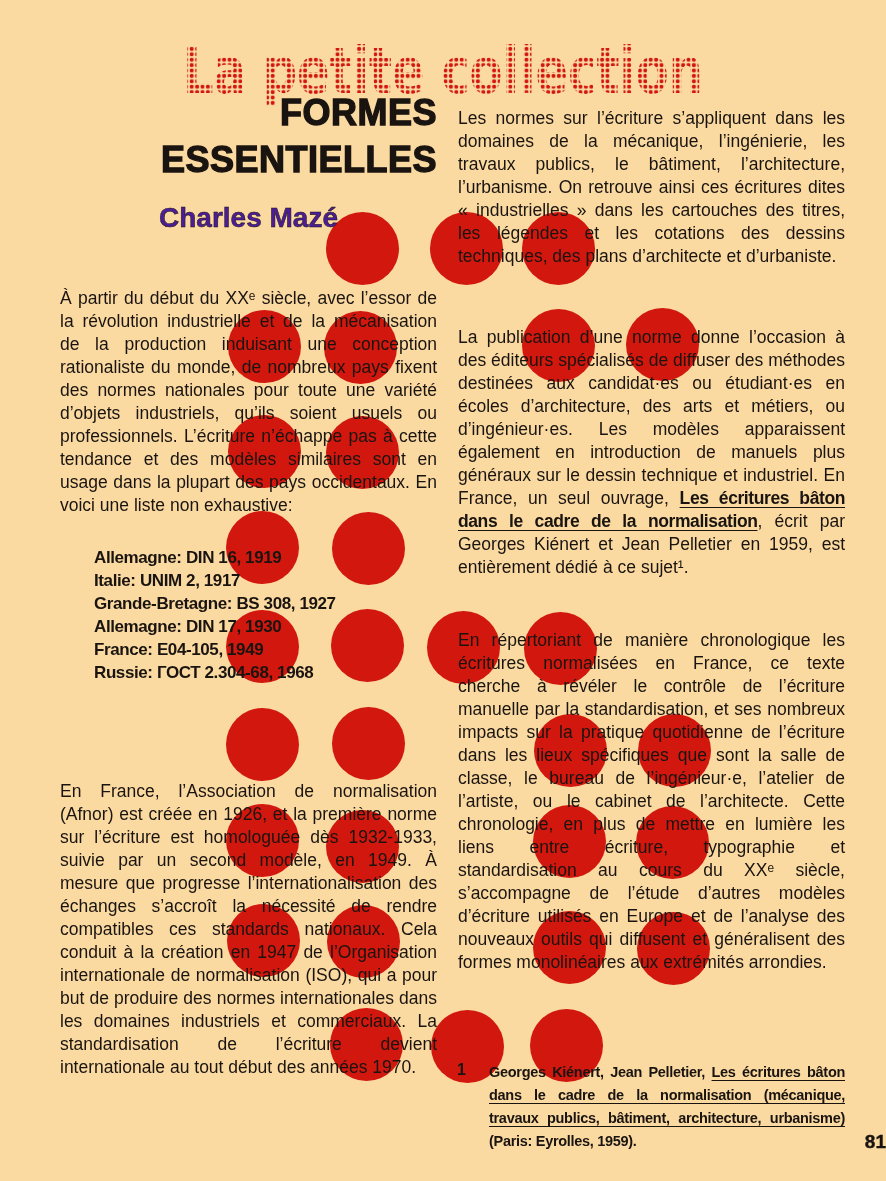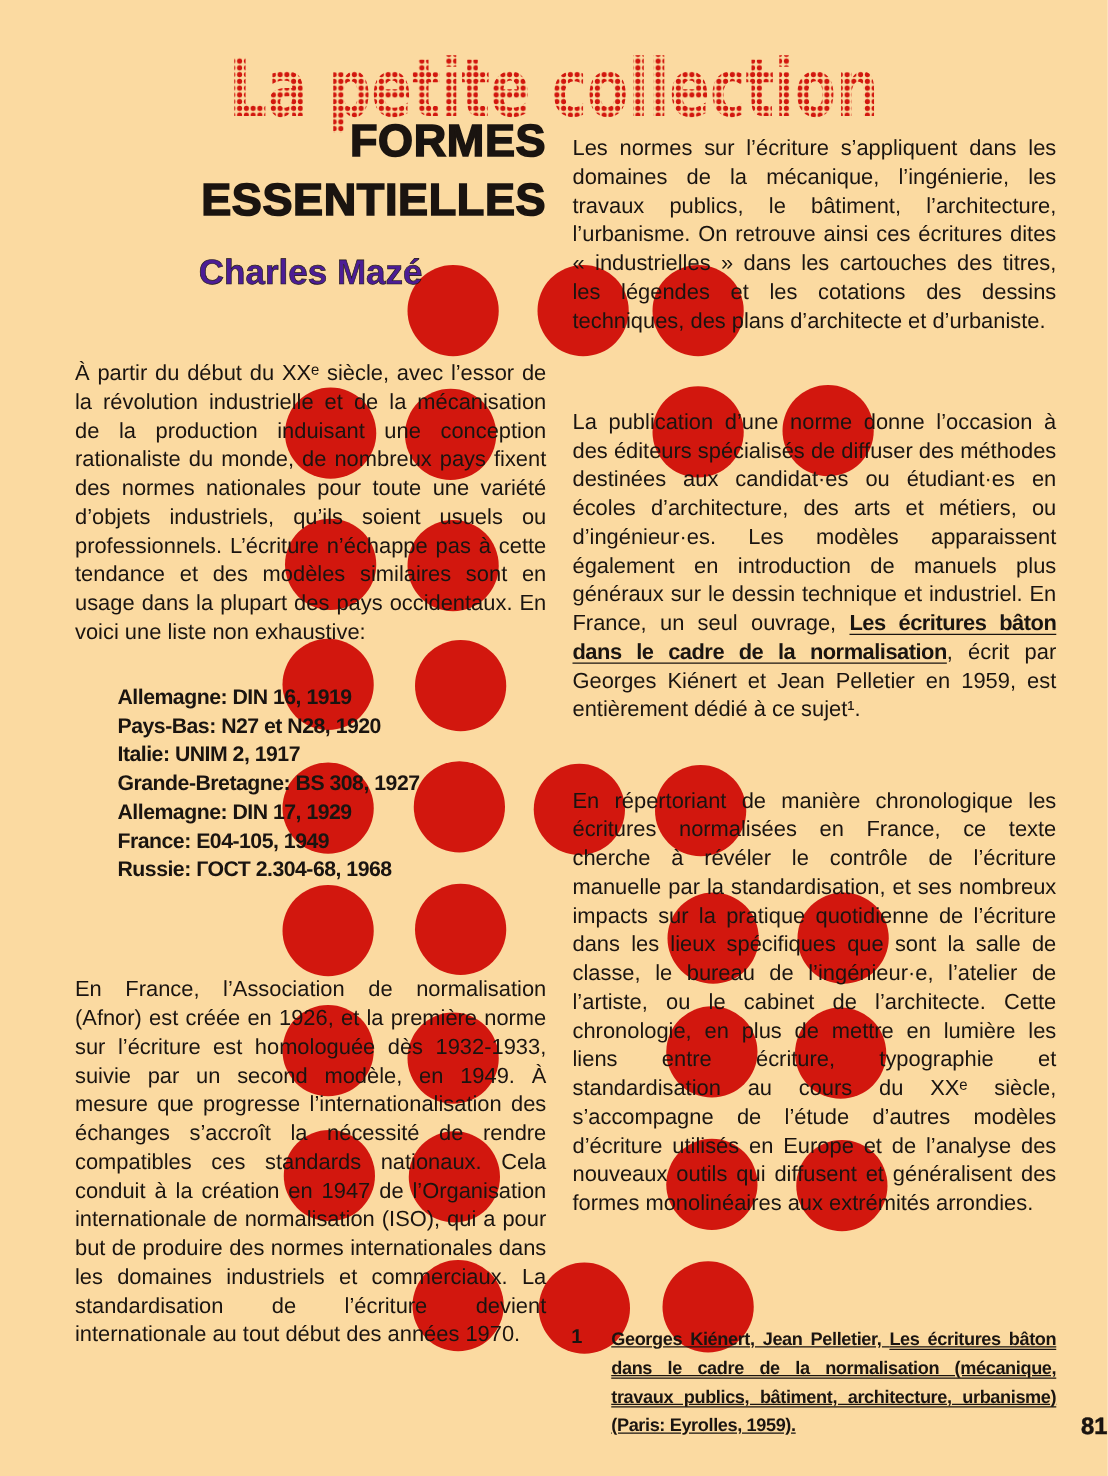--- a/index.html
+++ b/index.html
@@ -95,34 +95,33 @@
     <div>FORMES</div>
     <div>ESSENTIELLES</div>
   </div>
 
   <div class="txt author" style="color: #4c1d95;">Charles Mazé</div>
 
   <div class="txt body-par col-left" style="top: 287px; color: rgb(26, 20, 16);">À partir du début du XXᵉ siècle, avec l’essor de la révolution industrielle et de la mécanisation de la production induisant une conception rationaliste du monde, de nombreux pays fixent des normes nationales pour toute une variété d’objets industriels, qu’ils soient usuels ou professionnels. L’écriture n’échappe pas à cette tendance et des modèles similaires sont en usage dans la plupart des pays occidentaux. En voici une liste non exhaustive:</div>
 
   <div class="txt norm-list" style="top: 546px; color: rgb(26, 20, 16);">
       <div>Allemagne: DIN 16, 1919</div>
-      <div>Pays-Bas: N27 et N28, 1920</div>
       <div>Italie: UNIM 2, 1917</div>
       <div>Grande-Bretagne: BS 308, 1927</div>
-      <div>Allemagne: DIN 17, 1929</div>
+      <div>Allemagne: DIN 17, 1930</div>
       <div>France: E04-105, 1949</div>
       <div>Russie: ГОСТ 2.304-68, 1968</div>
     </div>
 
   <div class="txt body-par col-left" style="top: 780px; color: rgb(26, 20, 16);">En France, l’Association de normalisation (Afnor) est créée en 1926, et la première norme sur l’écriture est homologuée dès 1932-1933, suivie par un second modèle, en 1949. À mesure que progresse l’internationalisation des échanges s’accroît la nécessité de rendre compatibles ces standards nationaux. Cela conduit à la création en 1947 de l’Organisation internationale de normalisation (ISO), qui a pour but de produire des normes internationales dans les domaines industriels et commerciaux. La standardisation de l’écriture devient internationale au tout début des années 1970.</div>
 
   <div class="txt body-par col-right" style="top: 107px; color: rgb(26, 20, 16);">Les normes sur l’écriture s’appliquent dans les domaines de la mécanique, l’ingénierie, les travaux publics, le bâtiment, l’architecture, l’urbanisme. On retrouve ainsi ces écritures dites « industrielles » dans les cartouches des titres, les légendes et les cotations des dessins techniques, des plans d’architecte et d’urbaniste.</div>
 
   <div class="txt body-par col-right" style="top: 326px; color: rgb(26, 20, 16);"><span>La publication d’une norme donne l’occasion à des éditeurs spécialisés de diffuser des méthodes destinées aux candidat·es ou étudiant·es en écoles d’architecture, des arts et métiers, ou d’ingénieur·es. Les modèles apparaissent également en introduction de manuels plus généraux sur le dessin technique et industriel. En France, un seul ouvrage, </span><span class="book-title">Les écritures bâton dans le cadre de la normalisation</span><span>, écrit par Georges Kiénert et Jean Pelletier en 1959, est entièrement dédié à ce sujet¹.</span></div>
 
   <div class="txt body-par col-right" style="top: 629px; color: rgb(26, 20, 16);">En répertoriant de manière chronologique les écritures normalisées en France, ce texte cherche à révéler le contrôle de l’écriture manuelle par la standardisation, et ses nombreux impacts sur la pratique quotidienne de l’écriture dans les lieux spécifiques que sont la salle de classe, le bureau de l’ingénieur·e, l’atelier de l’artiste, ou le cabinet de l’architecte. Cette chronologie, en plus de mettre en lumière les liens entre écriture, typographie et standardisation au cours du XXᵉ siècle, s’accompagne de l’étude d’autres modèles d’écriture utilisés en Europe et de l’analyse des nouveaux outils qui diffusent et généralisent des formes monolinéaires aux extrémités arrondies.</div>
 
   <div class="txt footnote-marker" style="color: rgb(26, 20, 16);">1</div>
-  <div class="txt footnote" style="color: rgb(26, 20, 16); text-decoration: underline;"><span>Georges Kiénert, Jean Pelletier, </span><span class="underline">Les écritures bâton dans le cadre de la normalisation (mécanique, travaux publics, bâtiment, architecture, urbanisme)</span><span> (Paris: Eyrolles, 1959).</span></div>
+  <div class="txt footnote" style="color: rgb(26, 20, 16);"><span>Georges Kiénert, Jean Pelletier, </span><span class="underline">Les écritures bâton dans le cadre de la normalisation (mécanique, travaux publics, bâtiment, architecture, urbanisme)</span><span> (Paris: Eyrolles, 1959).</span></div>
 
   <div class="txt page-number" style="color: rgb(26, 20, 16);">81</div>
 
 </div>
 
 </body></html>

